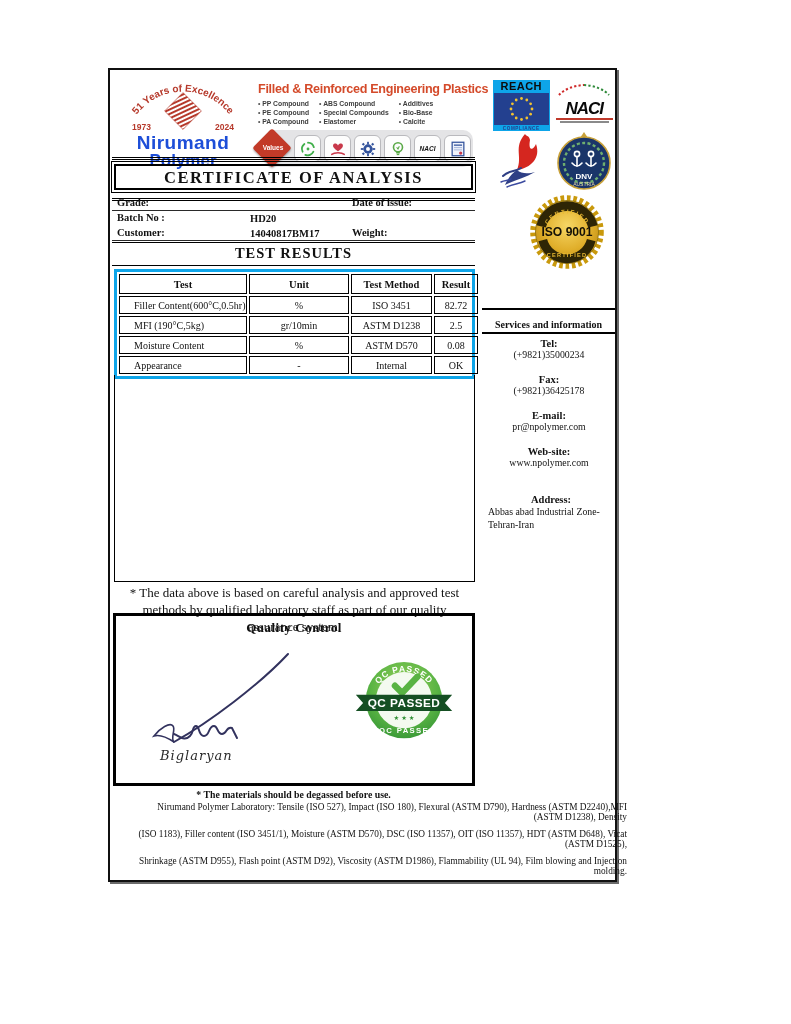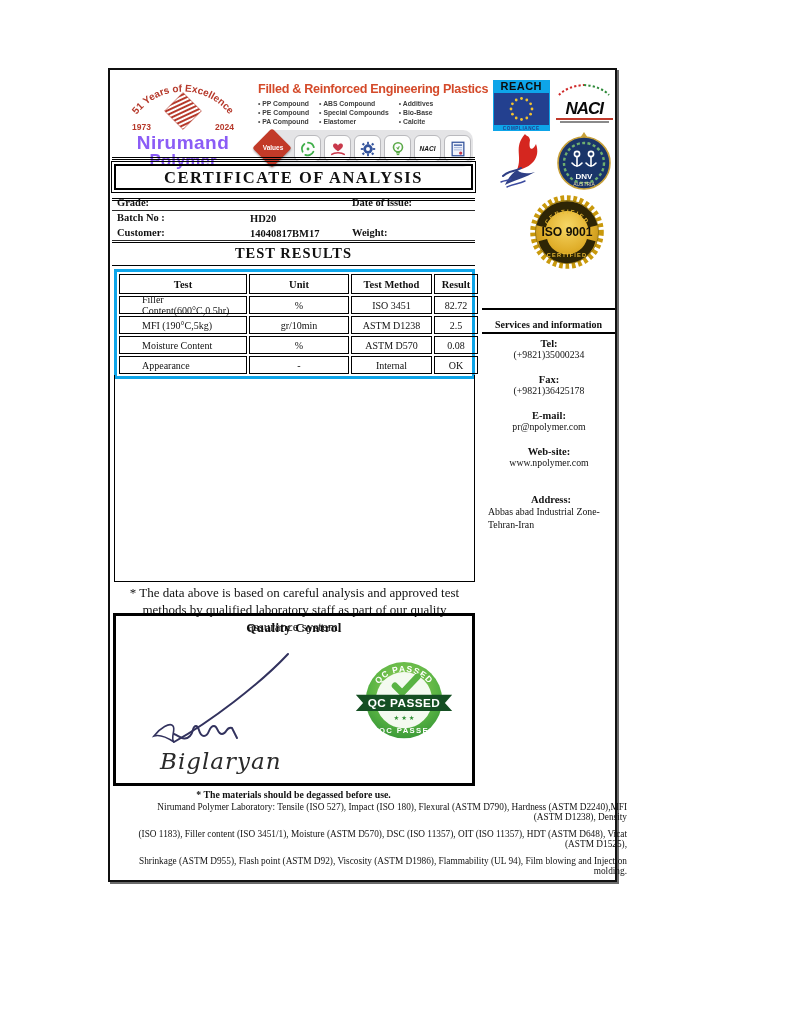--- a/index.html
+++ b/index.html
@@ -5,21 +5,21 @@
   * { margin:0; padding:0; box-sizing:border-box; }
   html,body { width:791px; height:1024px; background:#fff; font-family:"Liberation Serif", serif; color:#111; }
   .page { position:relative; width:791px; height:1024px; background:#fff; overflow:hidden; }
   .doc { position:absolute; left:108px; top:68px; width:509px; height:814px; background:#fff;
          border:2px solid #101010; box-shadow:2px 2px 0 #6a6a6a; }
 
   
   .logo-block { position:absolute; left:6px; top:6px; width:134px; }
   .logo-svg { display:block; margin:0 auto; }
   .company { text-align:center; font-family:"Liberation Sans", sans-serif; font-weight:bold;
-             color:#8b5cf6; line-height:1.0; margin-top:1px; }
+             color:#1d4ed8; line-height:1.0; margin-top:1px; }
   .company .l1 { font-size:19px; letter-spacing:0.5px; }
   .company .l2 { font-size:17px; }
 
   
   .banner { position:absolute; left:148px; top:12px; width:228px; font-family:"Liberation Sans", sans-serif; }
   .banner-title { font-size:12.6px; font-weight:bold; color:#d44a2a; letter-spacing:-0.3px; white-space:nowrap; }
   .banner-cols { display:flex; margin-top:4px; gap:10px; }
   .banner-col { display:flex; flex-direction:column; gap:2px; }
   .banner-col .item { font-size:6.8px; font-weight:bold; color:#3d3d3d; white-space:nowrap; }
   .banner-col .item::before { content:"• "; color:#555; }
@@ -71,27 +71,27 @@
   .grade-row .c2 { position:absolute; left:138px; top:17px; }
   .grade-row .c3 { position:absolute; left:240px; top:1px; }
   .grade-dbl { height:2px; border-bottom:1px solid #000; }
   .tr-head { position:absolute; left:2px; top:175px; width:363px; text-align:center; font-size:14.5px;
              font-weight:bold; letter-spacing:1px; border-bottom:1px solid #000; padding-bottom:3px; }
   .results-table { position:absolute; left:4px; top:199px; width:361px; border:3px solid #0ea5e9; padding:2px;
                    display:grid; grid-template-columns:128px 100px 81px 44px; gap:2px; }
   .results-table .cell { border:1px solid #000; font-size:10px; height:18px; display:flex;
                          align-items:center; justify-content:center; }
   .results-table .cell.hd { font-weight:bold; font-size:10.5px; height:20px; }
-  .results-table .cell.test { justify-content:flex-start; padding-left:22px; }
+  .results-table .cell.test { justify-content:flex-start; padding-left:14px; }
   .empty-box { position:absolute; left:4px; top:305px; width:361px; height:207px; border:1px solid #000; border-top:none; }
   .disclaimer { position:absolute; left:12px; top:515px; width:345px; text-align:center; font-size:13px; line-height:1.3; }
   .qc-box { position:absolute; left:3px; top:543px; width:362px; height:173px; border:3px solid #000; }
   .qc-title { text-align:center; font-size:13px; font-weight:bold; margin-top:4px; letter-spacing:0.5px; }
   .signature { position:absolute; left:24px; top:36px; }
-  .signatory { position:absolute; left:44px; top:132px; font-style:italic; font-size:23px;
+  .signatory { position:absolute; left:44px; top:132px; font-style:italic; font-size:13px;
                font-family:"DejaVu Serif", serif; color:#2a2a2a; letter-spacing:1px; }
   .qc-stamp { position:absolute; left:238px; top:40px; }
   .degassed { position:absolute; left:2px; top:719px; width:363px; text-align:center; font-size:9.8px; font-weight:bold; }
   .footer-line { position:absolute; left:20px; width:497px; text-align:right; font-size:9.3px; }
 </style>
 </head>
 <body>
 
 <div class="page">
   <div class="doc">

